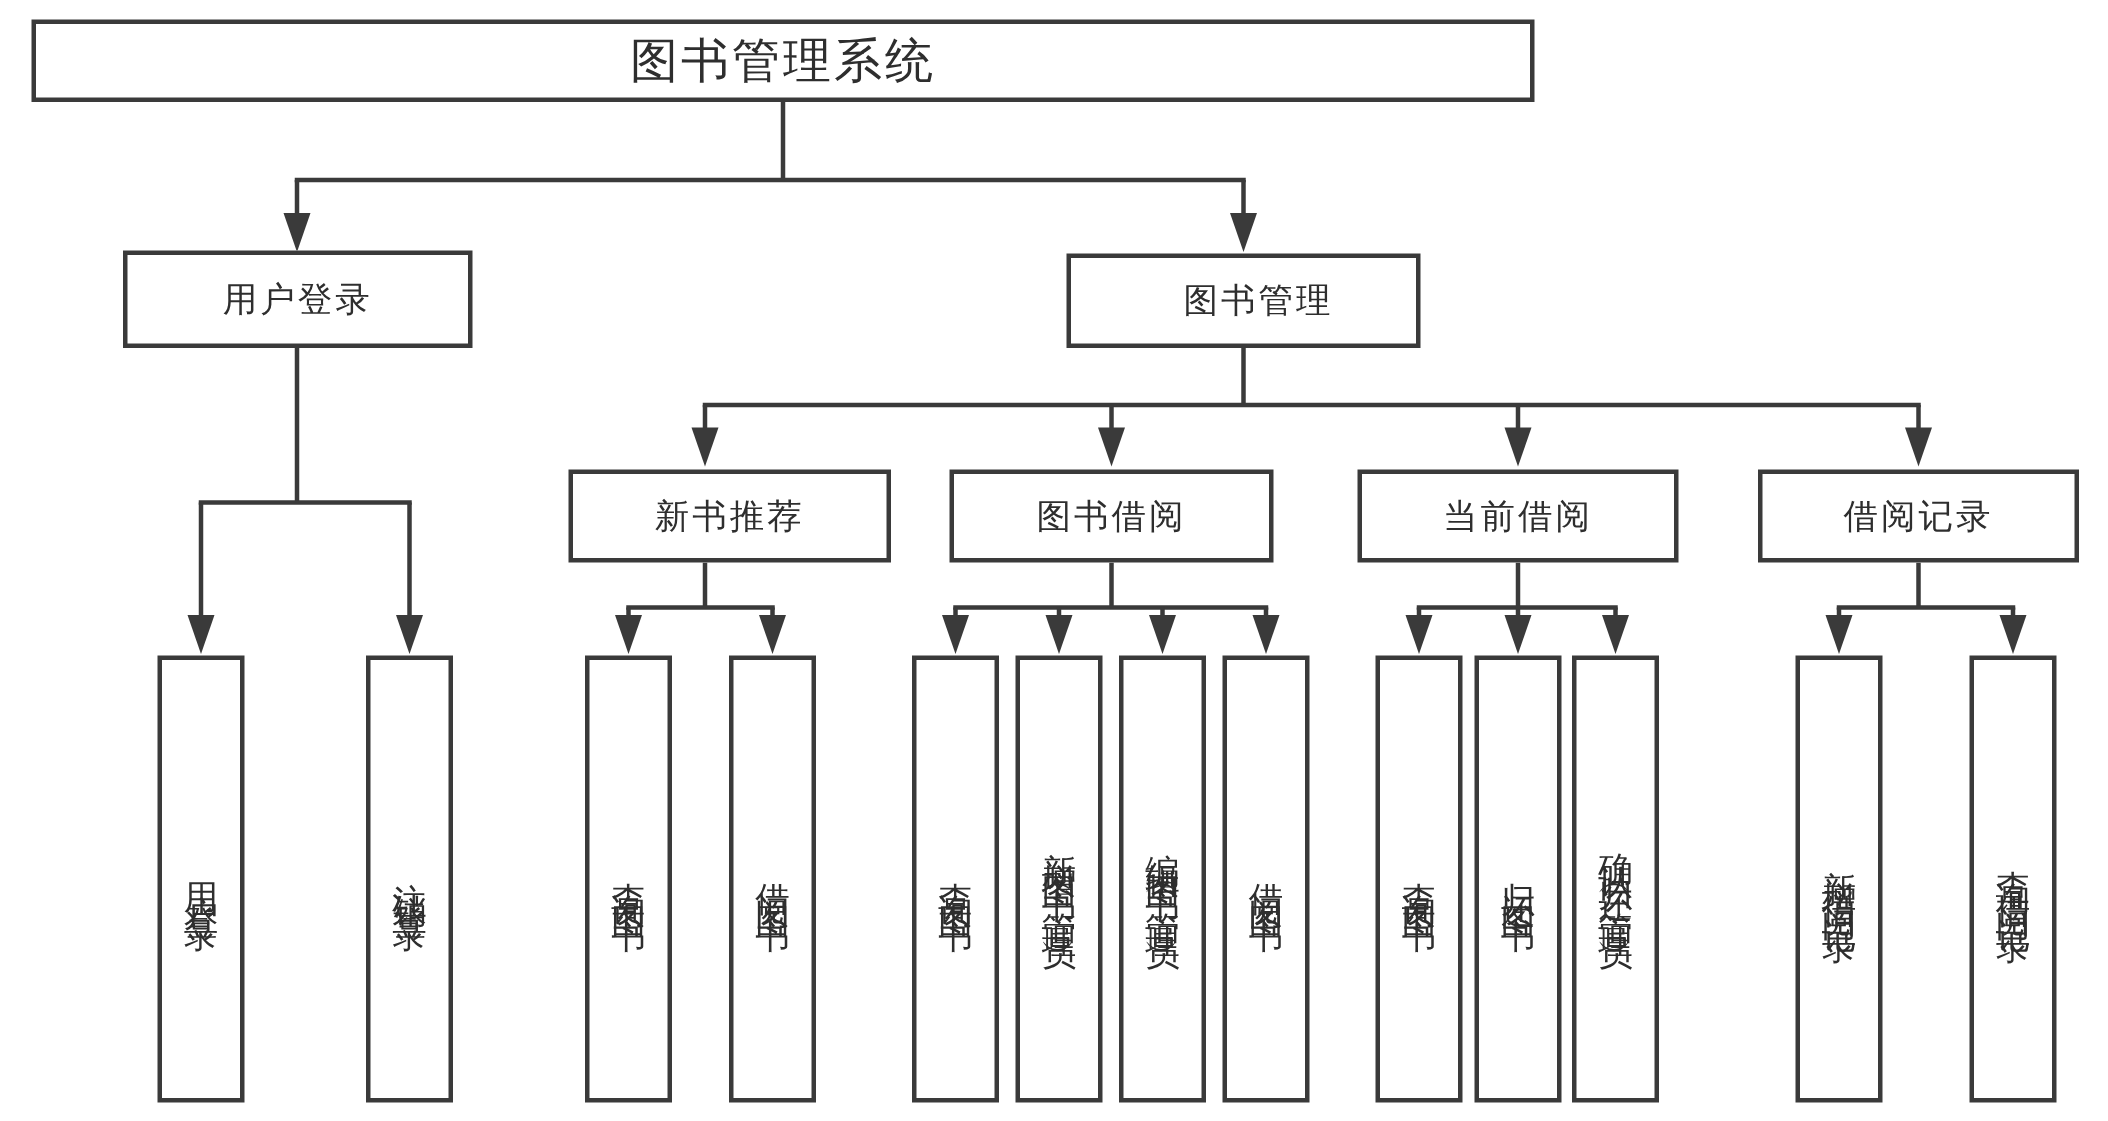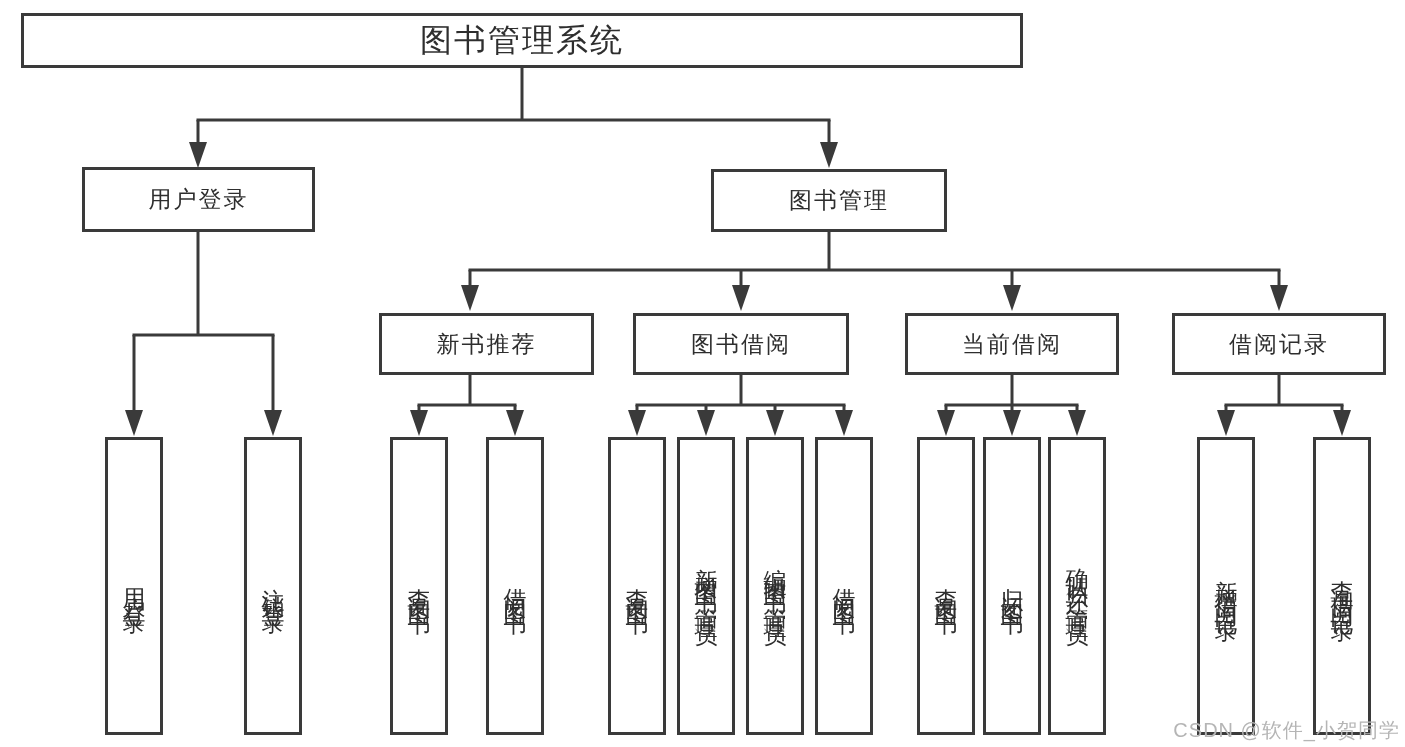--- a/index.html
+++ b/index.html
@@ -144,15 +144,14 @@
   <div class="node v" style="left:746px; top:437px; width:58px; height:298px;">编辑图书（管理员）</div>
   <div class="node v" style="left:815px; top:437px; width:58px; height:298px;">借阅图书</div>
 
   <div class="node v" style="left:917px; top:437px; width:58px; height:298px;">查询图书</div>
   <div class="node v" style="left:983px; top:437px; width:58px; height:298px;">归还图书</div>
   <div class="node v" style="left:1048px; top:437px; width:58px; height:298px;">确认归还（管理员）</div>
 
   <div class="node v" style="left:1197px; top:437px; width:58px; height:298px;">新增借阅记录</div>
   <div class="node v" style="left:1313px; top:437px; width:58px; height:298px;">查询借阅记录</div>
 
-  <div class="watermark">CSDN @软件_小贺同学</div>
 
 </div>
 
 </body></html>

